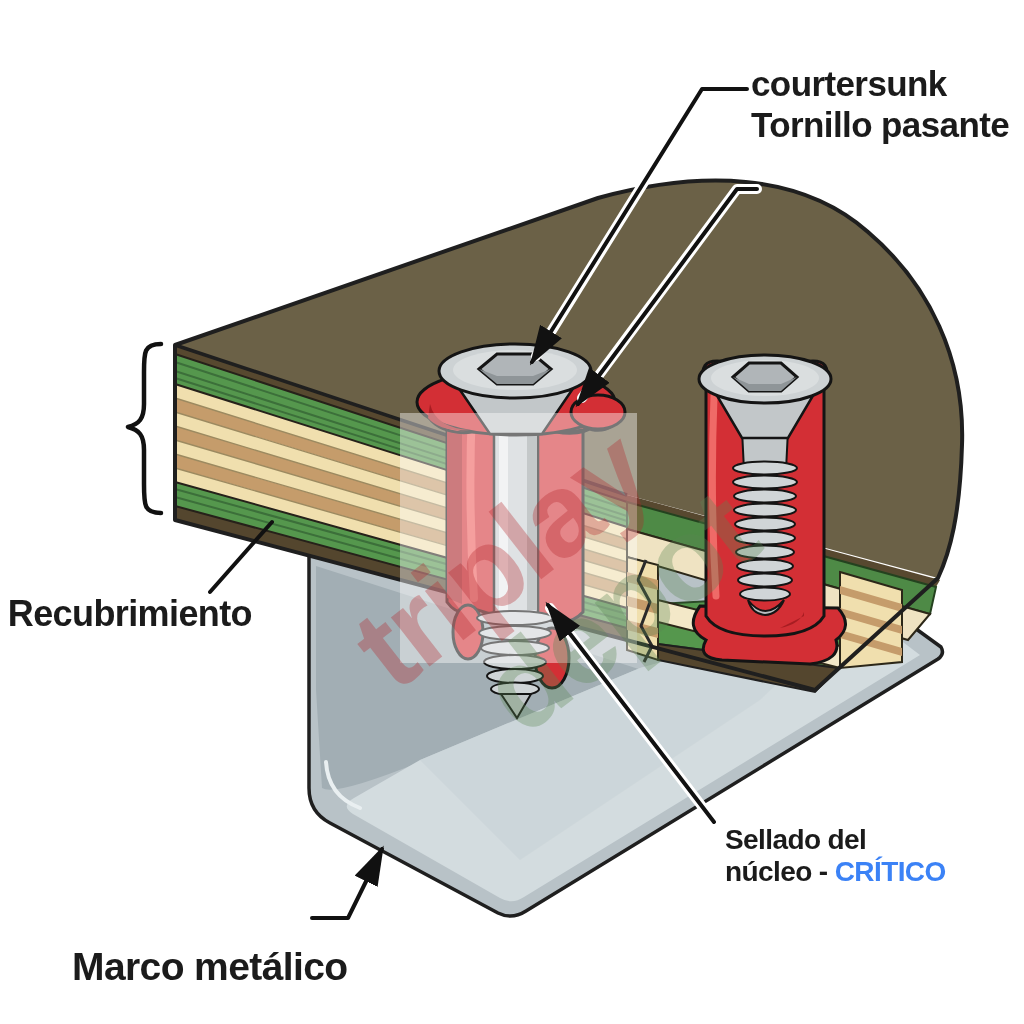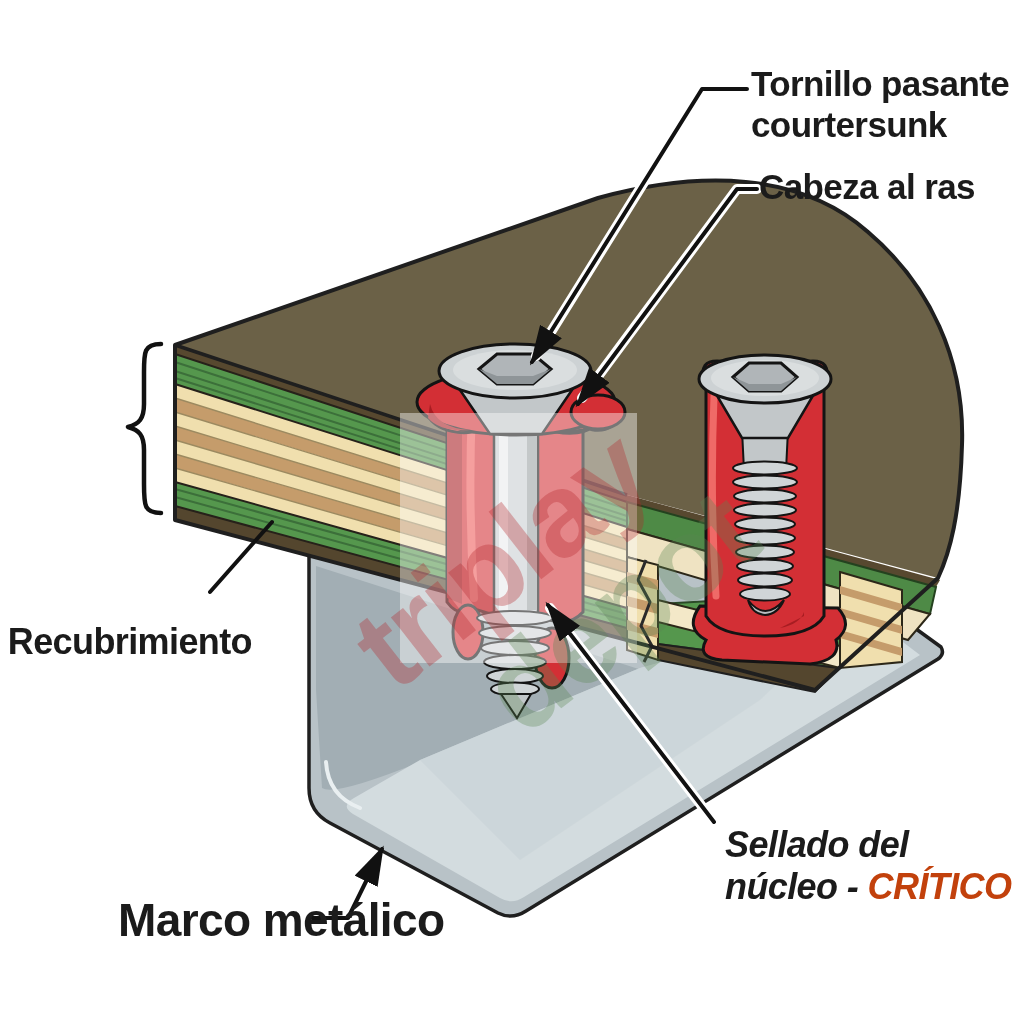--- a/index.html
+++ b/index.html
@@ -1,21 +1,21 @@
 <!DOCTYPE html>
 <html><head>
 <meta charset="utf-8">
 <style>
   html,body{margin:0;padding:0;background:#fff;}
   .stage{position:relative;width:1024px;height:1024px;background:#fff;overflow:hidden;
          font-family:"Liberation Sans",sans-serif;}
   .stage svg{position:absolute;left:0;top:0;}
   .lbl{position:absolute;color:#1b1b1b;font-weight:700;letter-spacing:-0.6px;line-height:1.16;white-space:nowrap;}
   .lbl.right{text-align:right;}
-  .critical{color:#c2410c;margin-top:48px;}
+  .critical{color:#3b82f6;margin-top:48px;}
 </style>
 </head>
 <body>
 
 <div class="stage">
 
 <svg width="1024" height="1024" viewBox="0 0 1024 1024">
   <defs>
     <marker id="arw" markerWidth="12" markerHeight="10" refX="9" refY="3.2" orient="auto" markerUnits="strokeWidth">
       <path d="M0,0 L10,3.2 L0,6.4 Z" fill="#111"></path>
@@ -163,35 +163,32 @@
     <path d="M312,918 L348,918 L382,849" stroke="#111111" stroke-width="4" marker-end="url(#arw)"></path>
 
     <path d="M714,822 L550,608" stroke="#ffffff" stroke-width="10"></path>
     <path d="M714,822 L548,605" stroke="#111111" stroke-width="4" marker-end="url(#arw)"></path>
 
     <path d="M161,344 C144,344 144,352 144,372 L144,404 C144,419 139,424 128,427 C139,430 144,435 144,450 L144,484 C144,505 144,513 161,513" stroke="#111111" stroke-width="4.5"></path>
   </g>
 </svg>
 
   <div class="lbl" style="left:751px; top:64px; font-size:35px;">
+    <div>courtersunk</div>
     <div>Tornillo pasante</div>
-    <div>courtersunk</div>
-  </div>
-
-  <div class="lbl" style="left:759px; top:167px; font-size:35px;">
-    <div>Cabeza al ras</div>
   </div>
 
 
-  <div class="lbl right" style="right:772px; top:593px; font-size:36px;margin-top:28px;">
+
+  <div class="lbl right" style="right:772px; top:593px; font-size:36px;">
     <div>Recubrimiento</div>
   </div>
 
-  <div class="lbl" style="left:72px; top:894px; font-size:46px;margin-left:46px;">
+  <div class="lbl" style="left:72px; top:944px; font-size:39px;">
     <div>Marco metálico</div>
   </div>
 
-  <div class="lbl" style="left:725px; top:824px; font-size:36px;font-style:italic;">
+  <div class="lbl" style="left:725px; top:824px; font-size:28px;">
     <div>Sellado del</div>
     <div><span>núcleo - </span><span class="critical">CRÍTICO</span></div>
   </div>
 
 </div>
 
 </body></html>

